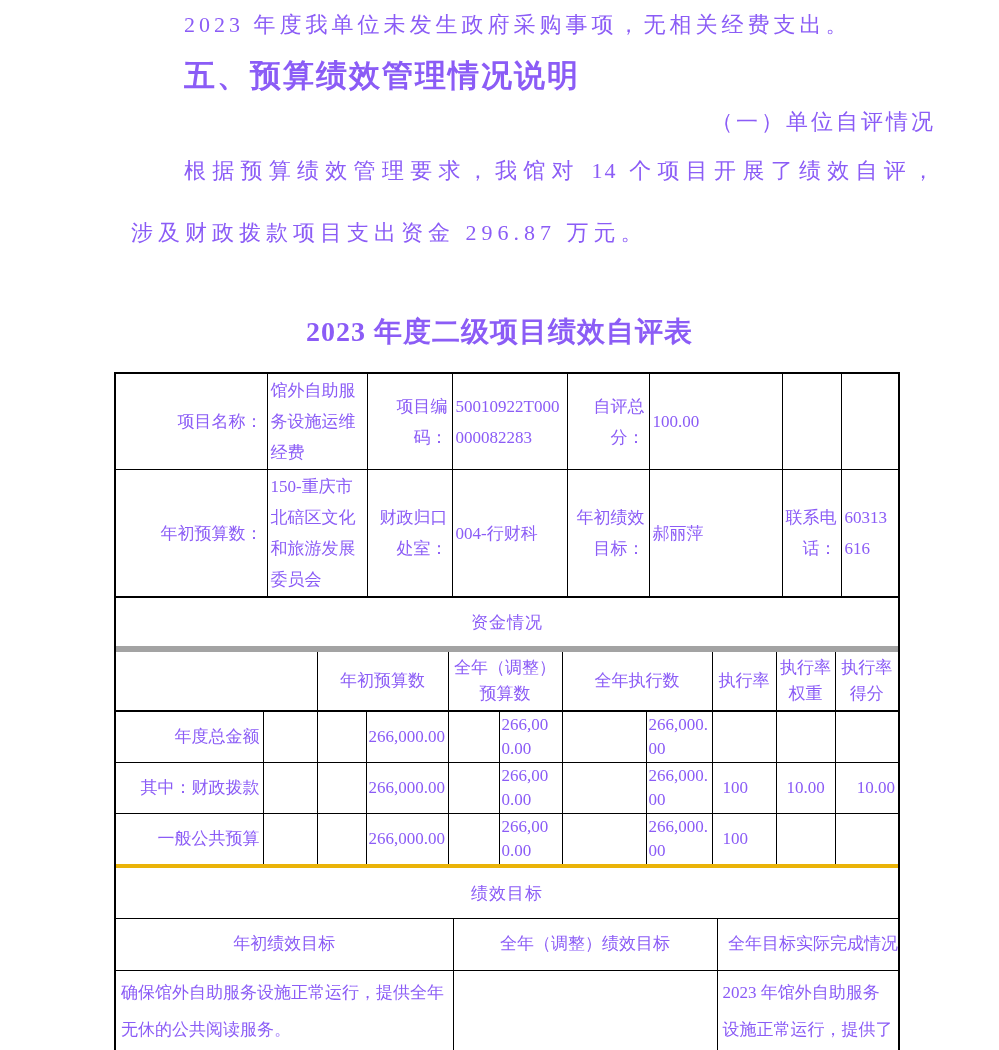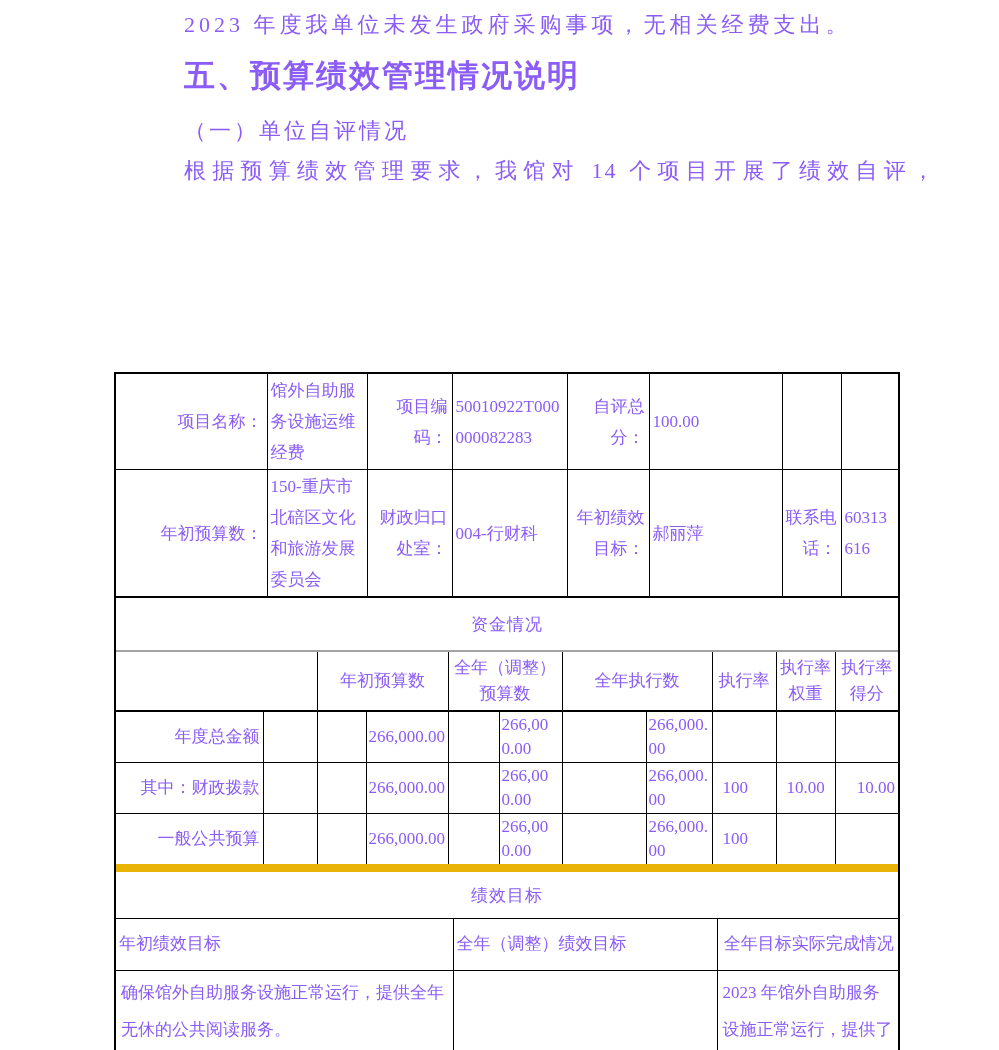--- a/index.html
+++ b/index.html
@@ -8,21 +8,21 @@
     width:999px;height:1050px;
     background:#ffffff;
     overflow:hidden;
     font-family:"Liberation Serif","DejaVu Serif",serif;
     color:#8b5cf6;
     text-decoration:underline;
   }
   .tline{position:absolute;left:131px;width:752px;font-size:22px;line-height:30px;white-space:nowrap;}
   .p1{top:10px;padding-left:53px;letter-spacing:4px;}
   .h1{top:61px;padding-left:53px;font-family:"Liberation Sans","DejaVu Sans",sans-serif;font-weight:bold;font-size:31px;letter-spacing:2px;}
-  .h2{top:116px;padding-left:53px;letter-spacing:3px;}
+  .h2{top:107px;padding-left:53px;letter-spacing:3px;text-align:right;}
   .p2a{top:156px;padding-left:53px;letter-spacing:2px;white-space:normal;text-align:justify;text-align-last:justify;}
   .p2b{top:218px;letter-spacing:5px;}
   .ttitle{position:absolute;left:0;top:313px;width:999px;text-align:center;font-weight:bold;font-size:28px;letter-spacing:1px;}
 
   .tblwrap{
     position:absolute;left:114px;top:372px;width:782px;height:692px;
     border:2px solid #000;box-sizing:content-box;background:#fff;
     font-size:17px;
   }
   table{border-collapse:collapse;table-layout:fixed;width:782px;}
@@ -30,48 +30,50 @@
   td:last-child{border-right:none;}
   .lastrow td{border-bottom:none;margin-top:32px;}
 
   
   .info td{vertical-align:middle;line-height:31px;}
   .lab{text-align:right;padding-right:4px;}
   .val{text-align:left;padding-left:3px;}
   .brk{word-break:break-all;}
 
   
-  .secbar{height:56px;border-top:2px solid #000;border-bottom:2px solid #a3a3a3;
+  .secbar{height:56px;border-top:2px solid #000;border-bottom:6px solid #a3a3a3;
     display:flex;align-items:center;justify-content:center;box-sizing:border-box;letter-spacing:1px;}
-  .secbar2{height:55px;border-top:8px solid #eab308;border-bottom:1px solid #000;
+  .secbar2{height:55px;border-top:4px solid #eab308;border-bottom:1px solid #000;
     display:flex;align-items:center;justify-content:center;box-sizing:border-box;letter-spacing:1px;}
 
   
   .fhead td{border-bottom:2px solid #000;text-align:center;vertical-align:middle;line-height:26px;padding:1px 2px;}
   .fund td{vertical-align:middle;line-height:24px;}
   .fl{text-align:right;padding-left:5px;white-space:nowrap;}
   .num{text-align:left;padding-left:2px;padding-right:1px;word-break:break-all;}
   .rate{text-align:left;padding-left:10px;}
   .score{text-align:right;padding-right:3px;}
 
   
-  .ghead td{text-align:left;vertical-align:middle;line-height:24px;}
-  .ghead td.gh3{text-align:center;padding-left:2px;padding-right:0;}
+  .ghead td{text-align:center;vertical-align:middle;line-height:24px;}
+  .ghead td.gh3{text-align:right;padding-left:2px;padding-right:0;}
   .gbody td{vertical-align:top;text-align:left;line-height:37px;padding:3px 5px;}
 </style>
 </head>
 <body>
 
 <div class="page">
 
   <div class="tline p1">2023 年度我单位未发生政府采购事项，无相关经费支出。</div>
   <div class="tline h1">五、预算绩效管理情况说明</div>
   <div class="tline h2">（一）单位自评情况</div>
   <div class="tline p2a">根据预算绩效管理要求，我馆对 14 个项目开展了绩效自评，</div>
-
+  <div class="tline p2b">涉及财政拨款项目支出资金 296.87 万元。</div>
+
+  <div class="ttitle">2023 年度二级项目绩效自评表</div>
 
   <div class="tblwrap">
 
     <table class="info">
       <colgroup>
         <col style="width:151px">
           <col style="width:100px">
           <col style="width:85px">
           <col style="width:115px">
         <col style="width:82px">

